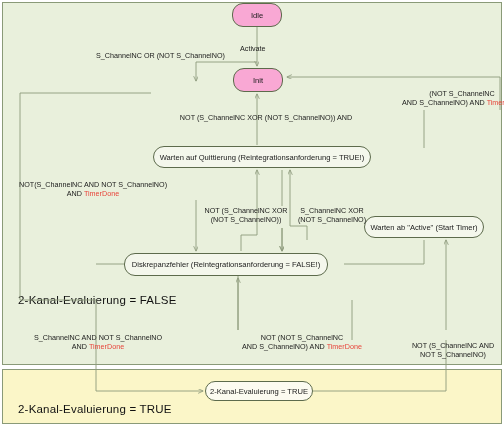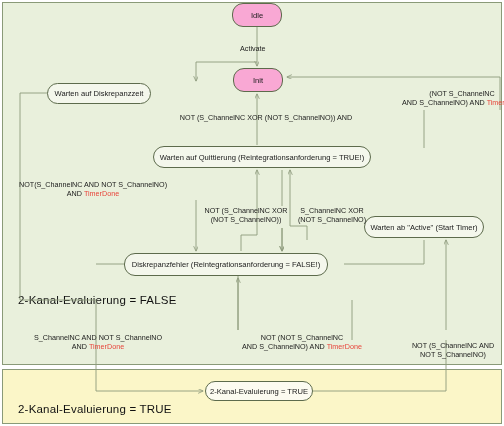--- a/index.html
+++ b/index.html
@@ -87,28 +87,28 @@
       <path d="M352,300 L352,340"></path>
       <path d="M140,264 L96,264"></path>
     </g>
   </svg>
 
   <div class="region-label" id="label-false">2-Kanal-Evaluierung = FALSE</div>
   <div class="region-label" id="label-true">2-Kanal-Evaluierung = TRUE</div>
 
   <div class="node" id="node-idle">Idle</div>
   <div class="node" id="node-init">Init</div>
-  <div class="node plain" id="node-diskrepanzzeit">Warten auf Diskrepanzzeit</div>
   <div class="node plain" id="node-quittierung">Warten auf Quittierung (Reintegrationsanforderung = TRUE!)</div>
   <div class="node plain" id="node-diskrepanzfehler">Diskrepanzfehler (Reintegrationsanforderung = FALSE!)</div>
   <div class="node plain" id="node-active">Warten ab "Active" (Start Timer)</div>
   <div class="node truebox" id="node-true">2-Kanal-Evaluierung = TRUE</div>
 
   <div class="edge-label" style="left:240px;top:44px;">Activate</div>
 
+  <div class="edge-label" style="left:96px;top:51px;">S_ChannelNC OR (NOT S_ChannelNO)</div>
 
   <div class="edge-label ctr" style="left:400px;top:89px;width:124px;">
     <div>(NOT S_ChannelNC</div>
     <div><span>AND S_ChannelNO) AND </span><span class="hl">TimerDone</span></div>
   </div>
 
   <div class="edge-label ctr" style="left:152px;top:113px;width:228px;">
     <div>NOT (S_ChannelNC XOR (NOT S_ChannelNO)) AND</div>
   </div>
 

